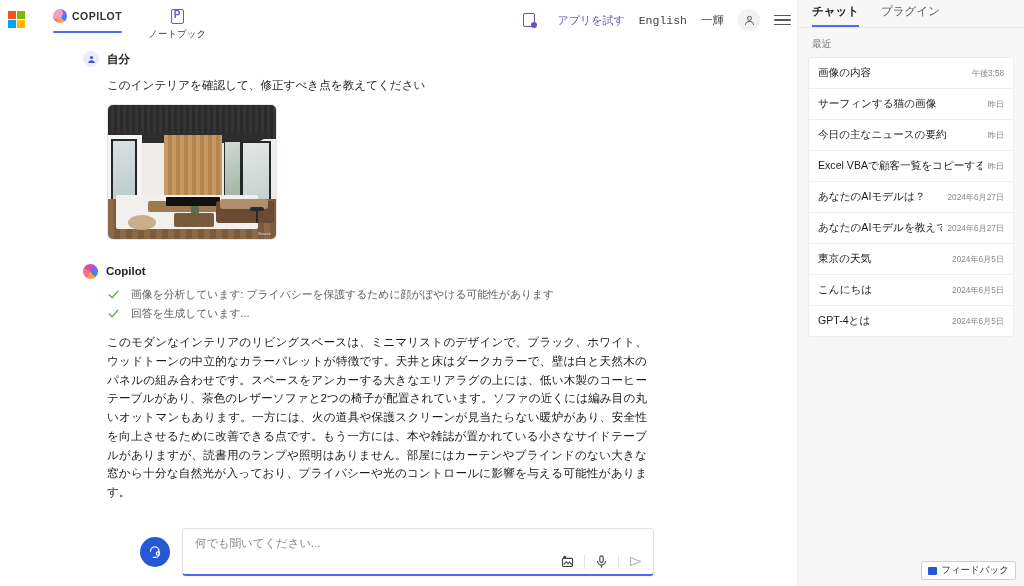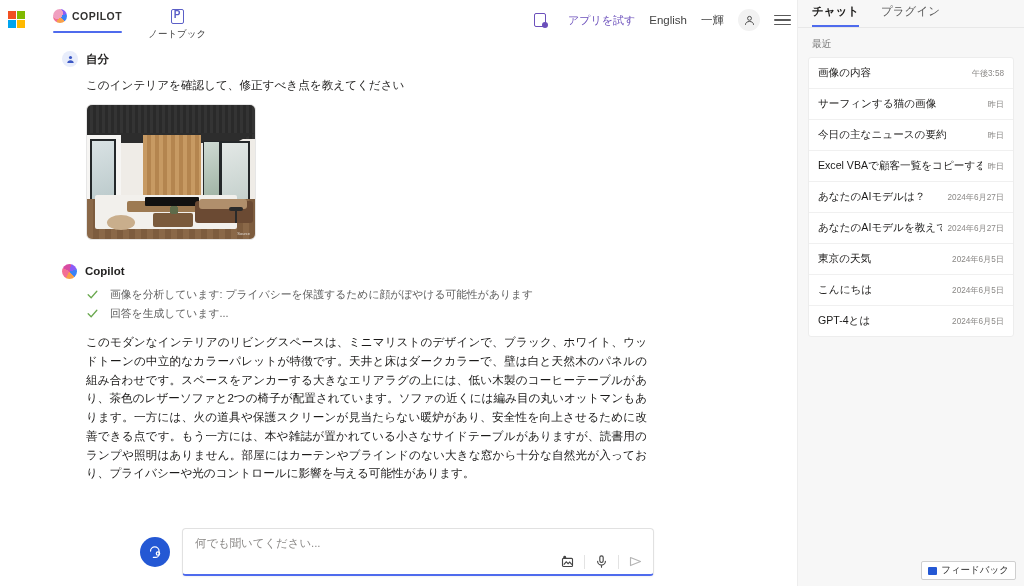--- a/index.html
+++ b/index.html
@@ -47,31 +47,31 @@
   }
   .nb-icon { width: 13px; height: 15px; background: #fff; border: 1.5px solid #5b5fc7; border-radius: 2px;
      position: relative; }
   .nb-icon:after { content: "P"; position:absolute; left:2px; top:-1px; font-size:10px; color:#5b5fc7; font-weight:700;}
 
   .topright { position: absolute; right: 6px; top: 9px; display: flex; align-items: center; gap: 14px; }
   .tryapps { display: flex; align-items: center; gap: 22px; color: #6b4fbb; font-size: 11px; cursor: pointer; }
   .tryapps-icon { width: 12px; height: 14px; border: 1.5px solid #6b4fbb; border-radius: 2px; position: relative;}
   .tryapps-icon:after { content:""; position:absolute; right:-3px; bottom:-2px; width:6px; height:6px;
      border-radius:50%; background:#6b4fbb; }
-  .lang { font-size: 11.5px; color: #444; cursor: pointer; }
+  .lang { font-size: 11.5px; color: #444; cursor: pointer; font-family: Liberation Mono, monospace; }
   .username { font-size: 11.5px; color: #444; }
   .avatar-btn { width: 22px; height: 22px; border-radius: 50%; background: #f2f2f2;
      display:flex; align-items:center; justify-content:center; cursor:pointer; }
   .avatar-btn svg { width: 13px; height: 13px; }
   .hamburger { width: 17px; display:flex; flex-direction:column; gap: 3px; cursor: pointer; }
   .hamburger span { display:block; height: 1.4px; background: #5a5a5a; border-radius: 1px; }
 
   
   .conv { flex: 1; overflow: hidden; position: relative; padding: 12px 0 0 0; }
-  .msg { padding-left: 62px; padding-right: 150px; }
+  .msg { padding-left: 83px; padding-right: 150px; }
   .msg-head { display: flex; align-items: center; gap: 8px; margin-bottom: 9px; }
   .msg-head-name { font-size: 11.5px; font-weight: 700; color: #201f1e; }
   .user-av { width: 16px; height: 16px; border-radius: 50%; background: #e8edfb;
      display:flex; align-items:center; justify-content:center; }
   .user-av svg { width: 11px; height: 11px; }
   .copilot-av { width: 15px; height: 15px; border-radius: 50%;
     background: conic-gradient(from 210deg, #f36f94 0 25%, #d84ca3 25% 45%, #8b5cf6 45% 62%, #3b82f6 62% 80%, #f7a04b 80% 100%);}
 
   .msg-text { font-size: 11.6px; color: #201f1e; line-height: 1.55; padding-left: 24px; }
 

